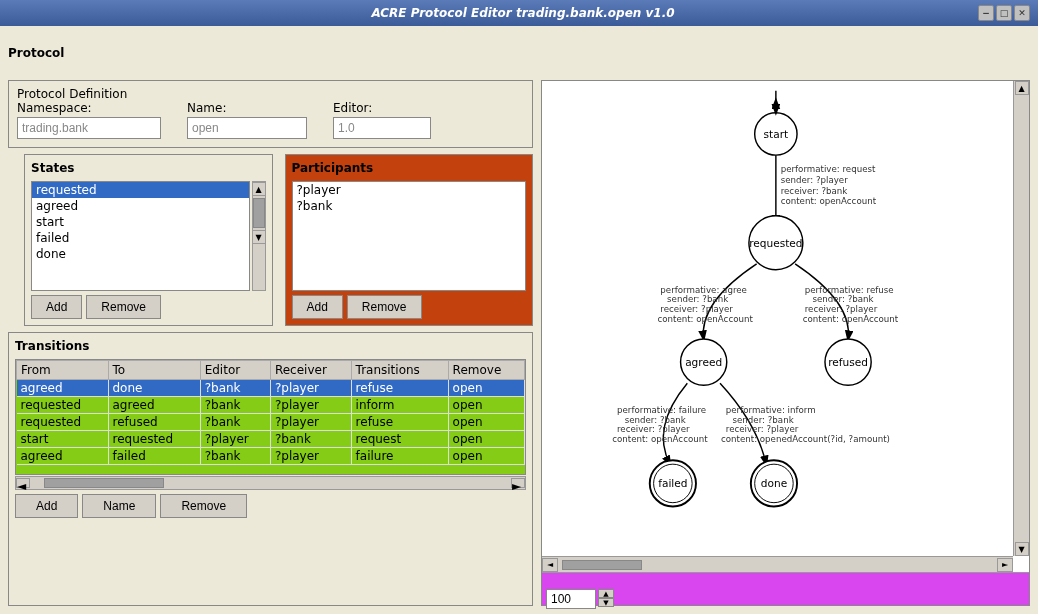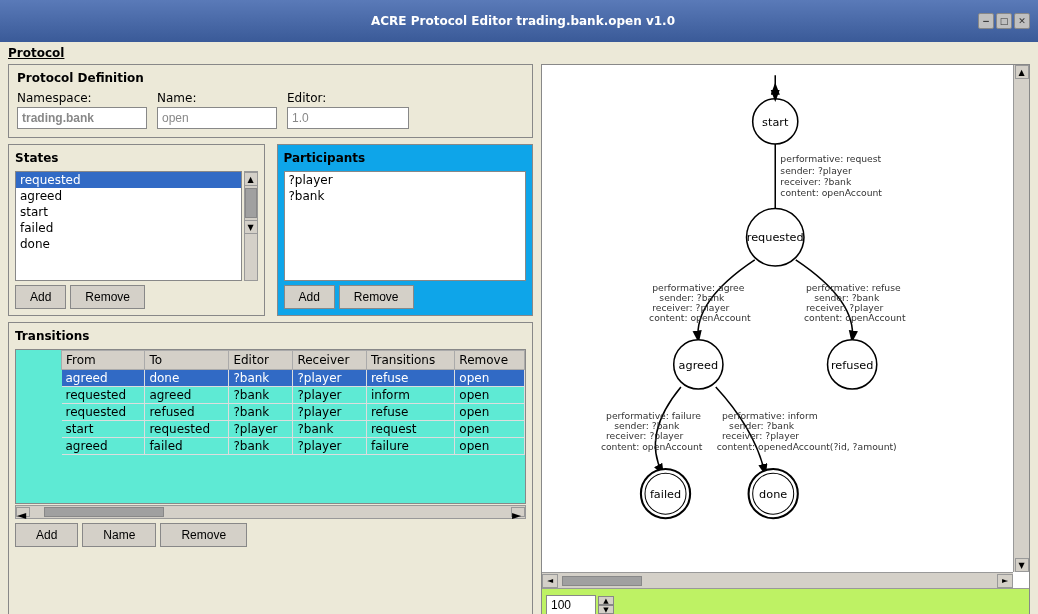--- a/index.html
+++ b/index.html
@@ -14,46 +14,46 @@
     .title-bar {
       background: linear-gradient(to bottom, #5a7ab8, #3a5a98);
       color: white;
       text-align: center;
       padding: 4px 8px;
       font-size: 12px;
       font-weight: bold;
       display: flex;
       align-items: center;
       justify-content: space-between;
-      height: 42px;
+      height: 26px;
+      font-style: italic;
     }
     .title-bar-title { flex: 1; text-align: center; }
     .title-bar-buttons { display: flex; gap: 2px; }
     .title-btn {
       width: 16px; height: 16px;
       background: #c0c0c0;
       border: 1px solid #888;
       border-radius: 2px;
       font-size: 9px;
       display: flex; align-items: center; justify-content: center;
       cursor: pointer;
       color: #333;
     }
     .main-area {
       display: flex;
       flex-direction: column;
       height: calc(614px - 26px);
       background: #ece9d8;
     }
     .protocol-label {
-      padding: 4px 8px;
+      padding: 20px 8px;
       font-size: 12px;
       font-weight: bold;
       color: #000;
-      text-decoration: underline;
     }
     .content-row {
       display: flex;
       flex: 1;
       padding: 0 8px 8px 8px;
       gap: 8px;
       overflow: hidden;
     }
     .left-panel {
       display: flex;
@@ -66,61 +66,61 @@
       font-weight: bold;
       margin-bottom: 6px;
       color: #000;
     }
     .proto-def-box {
       border: 1px solid #888;
       padding: 6px 8px 8px 8px;
       background: #ece9d8;
     }
     .proto-def-title {
-      font-weight: bold;
-      margin-bottom: 6px;
+      font-weight: normal;
     }
     .fields-row {
       display: flex;
-      gap: 10px;
+      gap: 26px;
       align-items: flex-start;
     }
     .field-group {
       display: flex;
       flex-direction: column;
       gap: 2px;
     }
     .field-label { font-size: 12px; color: #000; }
     .field-input {
       border: 1px solid #888;
       background: white;
       padding: 2px 4px;
       font-size: 12px;
       color: #888;
       height: 22px;
     }
-    .field-input.namespace { width: 130px; font-weight: bold; }
+    .field-input.namespace { width: 144px; }
     .field-input.name { width: 120px; }
-    .field-input.version { width: 122px; }
+    .field-input.version { width: 98px; }
 
     .states-participants-row {
       display: flex;
       gap: 12px;
+      margin-left: 16px;
     }
     .states-box {
       flex: 1;
       border: 1px solid #888;
       padding: 6px;
       background: #ece9d8;
     }
     .participants-box {
       flex: 1;
       border: 1px solid #888;
       padding: 6px;
-      background: #0ea5e9;
+      background: #c2410c;
     }
     .list-with-scroll {
       display: flex;
       gap: 2px;
     }
     .list-area {
       flex: 1;
       border: 1px solid #888;
       background: white;
       height: 110px;
@@ -178,25 +178,24 @@
     }
 
     .transitions-box {
       border: 1px solid #888;
       padding: 6px;
       background: #ece9d8;
       flex: 1;
     }
     .table-container {
       border: 1px solid #888;
-      background: #5eead4;
-      height: 155px;
+      background: #84cc16;
+      height: 116px;
       overflow: hidden;
       position: relative;
-      padding-left: 45px;
     }
     .data-table {
       width: 100%;
       border-collapse: collapse;
       font-size: 12px;
     }
     .data-table th {
       background: #d4d0c8;
       border: 1px solid #aaa;
       padding: 2px 4px;
@@ -281,23 +280,22 @@
       left: 0;
       height: 16px;
       width: calc(100% - 16px);
       background: #d4d0c8;
       border-top: 1px solid #999;
       display: flex;
       align-items: center;
     }
     .zoom-row {
       display: flex;
-      align-items: center;
       border-top: 1px solid #999;
-      background: #bef264;
+      background: #d946ef;
       height: 28px;
       padding: 16px 4px;
     }
     .zoom-input {
       width: 50px;
       border: 1px solid #888;
       background: white;
       padding: 2px 4px;
       font-size: 12px;
       height: 20px;

